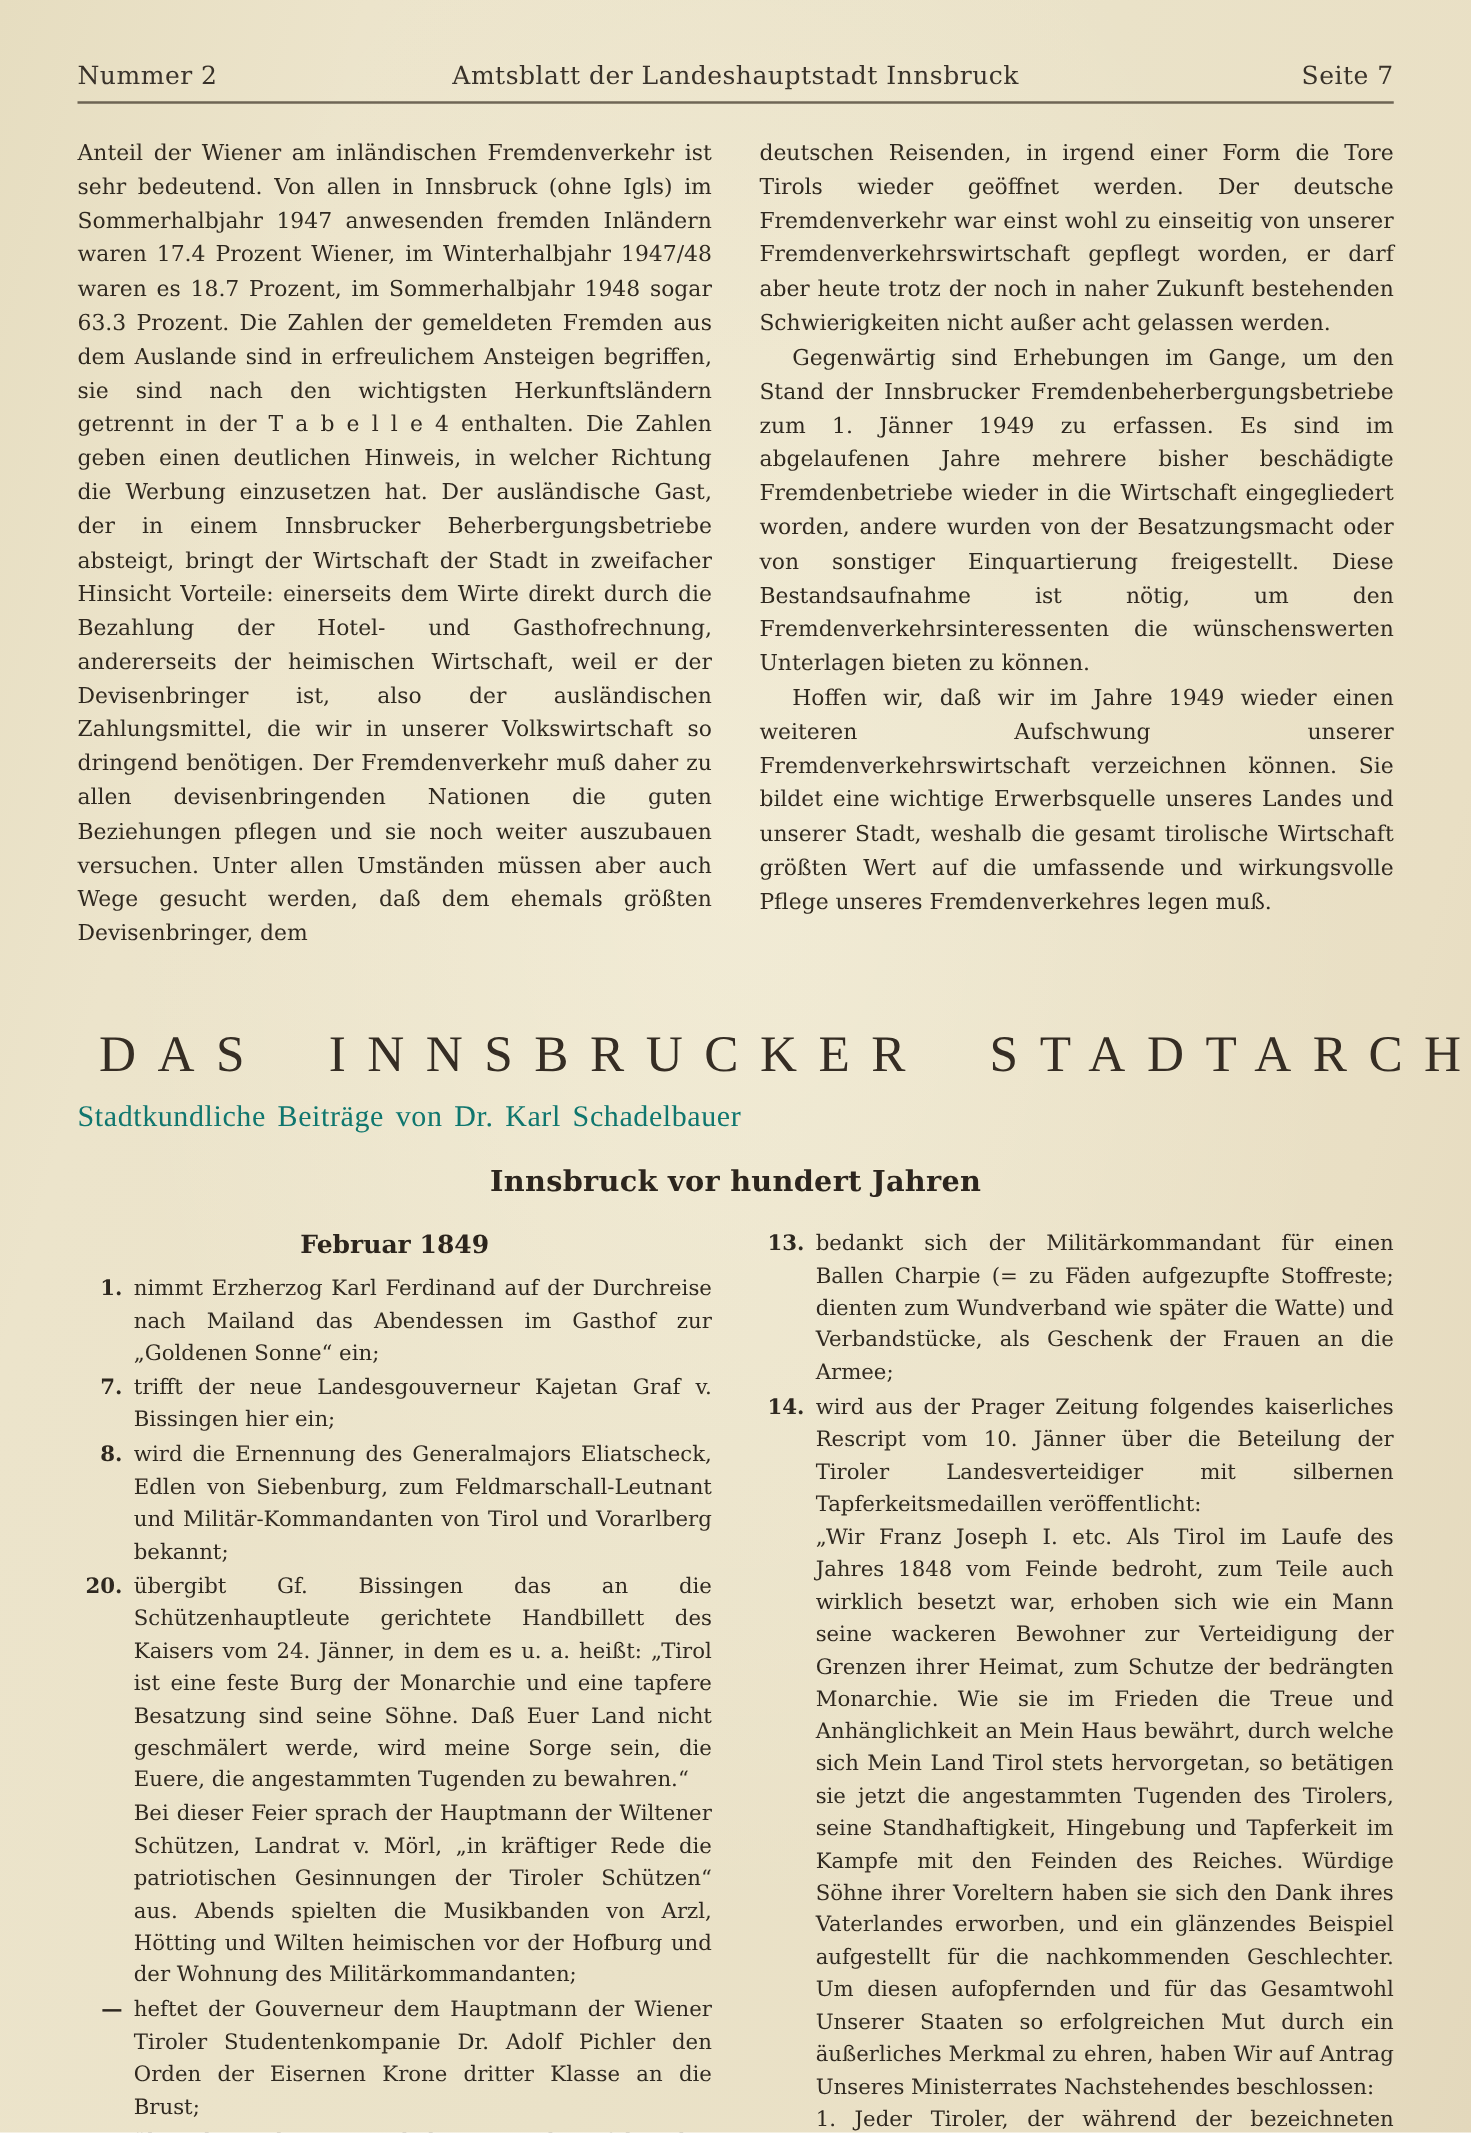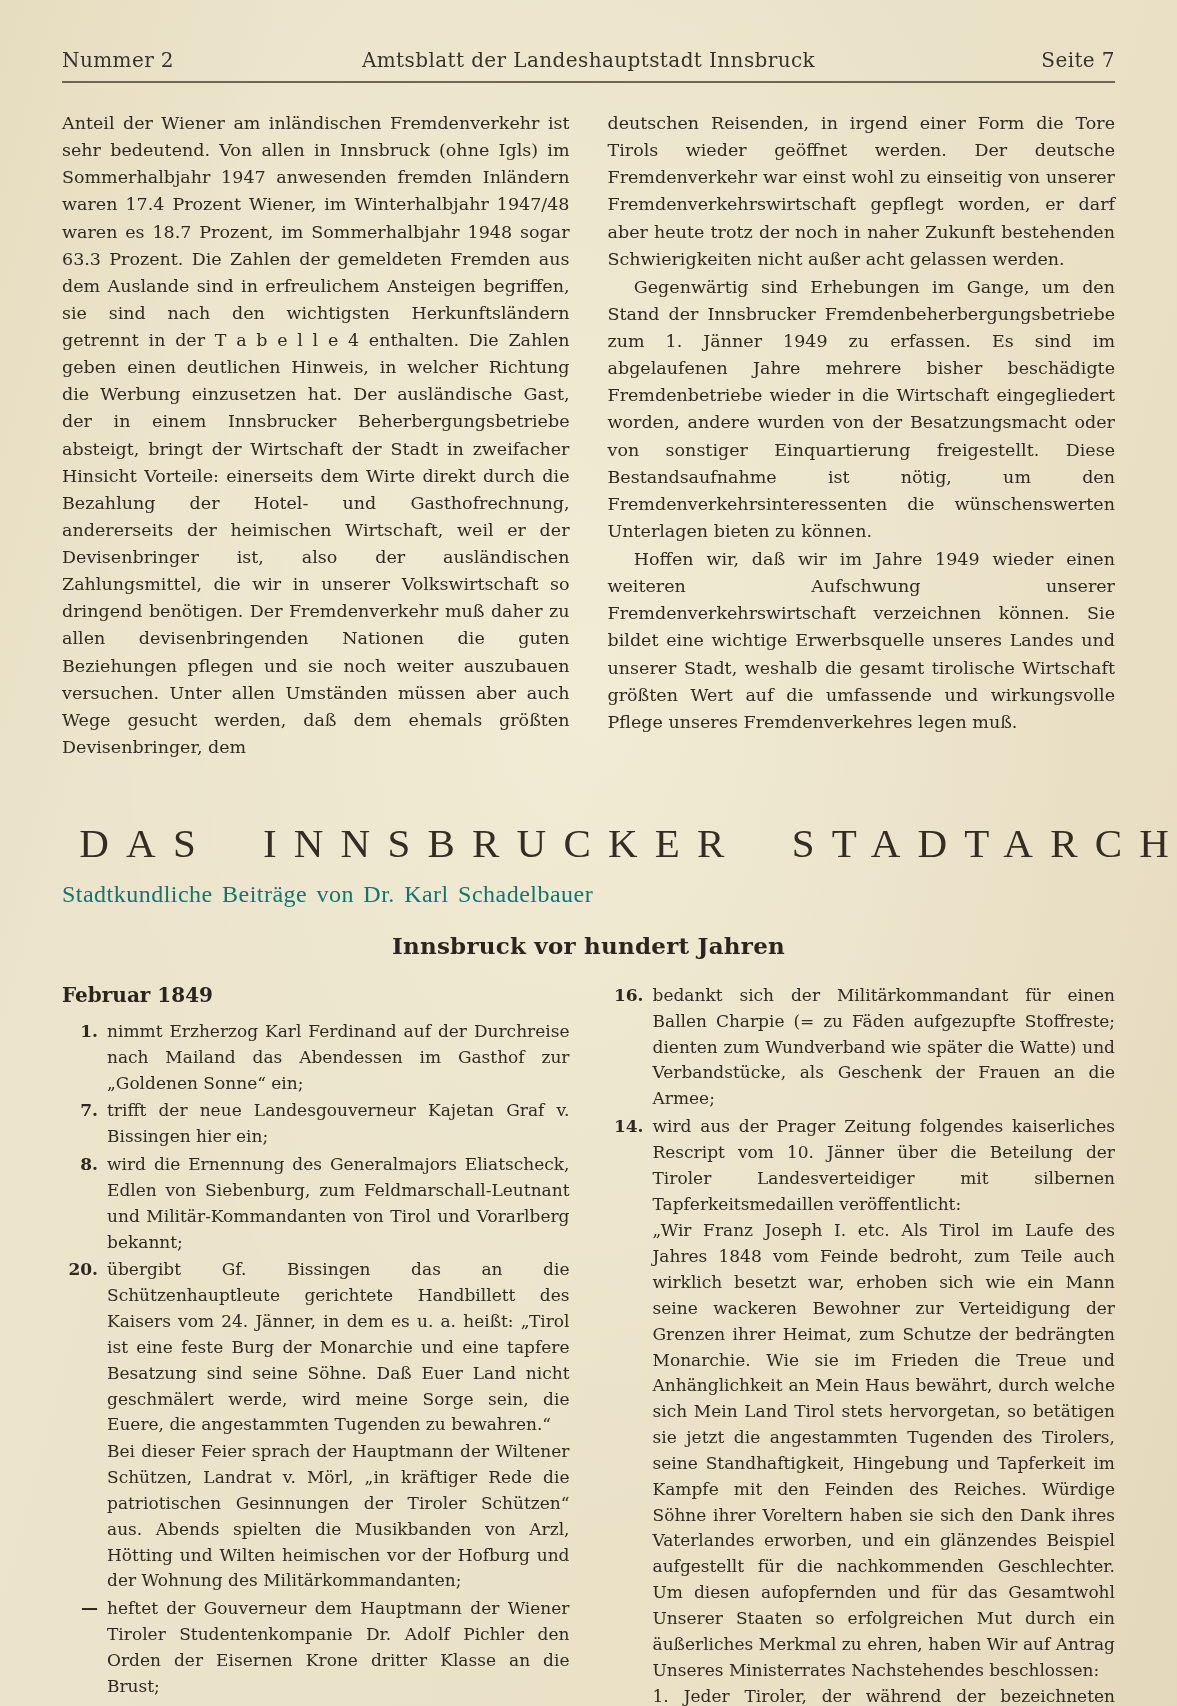--- a/index.html
+++ b/index.html
@@ -53,21 +53,21 @@
     margin:14px 0 0;text-align:left;
     font-family:"Liberation Serif",serif;
     font-size:24px;color:#0f766e;letter-spacing:.02em;word-spacing:.12em;
   }
   .series-heading{
     margin:24px 0 0;text-align:center;
     font-size:23px;font-weight:bold;color:#2c251d;letter-spacing:.01em;
   }
   .archive-cols{margin-top:20px;}
   .month-heading{
-    margin:4px 0 12px;text-align:left;
+    margin:4px 0 12px;text-align:center;
     font-size:20px;font-weight:bold;color:#2c251d;
   }
 
   
   .entry{display:flex;gap:9px;margin:0 0 2px 0;}
   .entry .marker{
     flex:0 0 36px;text-align:right;
     font-size:17px;line-height:1.52;font-weight:bold;color:#2e2820;
   }
   .entry .entry-text{flex:1 1 0;min-width:0;}
@@ -153,21 +153,21 @@
           <div class="entry-text">
             <p>übergibt der Statthalter noch folgenden Ausgezeichneten die vom Kaiser verliehenen Orden: das Ritterkreuz des österr. Leopoldsordens an den ständ. General-Referenten v. Lutterotti und Landrat v. Mörl; den Orden der Eisernen Krone 3. Klasse an Univ.-Prof. Anton Baumgartner als Oberleutnant der 1. Akademikerkompanie, und an den Gutsbesitzer Mahl-Schedl, den Hauptmann der 1. Innsbrucker Kompanie; das silberne geistliche Verdienstkreuz an Univ.-Prof. Schönach als Feldkaplan der 1. Akademikerkompanie;</p>
           </div>
         </div>
       </div>
 
       <div class="col">
         <div class="rc-top-pad"></div>
 
         <div class="entry">
-          <span class="marker">16.</span>
+          <span class="marker">13.</span>
           <div class="entry-text">
             <p>bedankt sich der Militärkommandant für einen Ballen Charpie (= zu Fäden aufgezupfte Stoffreste; dienten zum Wundverband wie später die Watte) und Verbandstücke, als Geschenk der Frauen an die Armee;</p>
           </div>
         </div>
 
         <div class="entry">
           <span class="marker">14.</span>
           <div class="entry-text">
             <p>wird aus der Prager Zeitung folgendes kaiserliches Rescript vom 10. Jänner über die Beteilung der Tiroler Landesverteidiger mit silbernen Tapferkeitsmedaillen veröffentlicht:</p>
             <p>„Wir Franz Joseph I. etc. Als Tirol im Laufe des Jahres 1848 vom Feinde bedroht, zum Teile auch wirklich besetzt war, erhoben sich wie ein Mann seine wackeren Bewohner zur Verteidigung der Grenzen ihrer Heimat, zum Schutze der bedrängten Monarchie. Wie sie im Frieden die Treue und Anhänglichkeit an Mein Haus bewährt, durch welche sich Mein Land Tirol stets hervorgetan, so betätigen sie jetzt die angestammten Tugenden des Tirolers, seine Standhaftigkeit, Hingebung und Tapferkeit im Kampfe mit den Feinden des Reiches. Würdige Söhne ihrer Voreltern haben sie sich den Dank ihres Vaterlandes erworben, und ein glänzendes Beispiel aufgestellt für die nachkommenden Geschlechter. Um diesen aufopfernden und für das Gesamtwohl Unserer Staaten so erfolgreichen Mut durch ein äußerliches Merkmal zu ehren, haben Wir auf Antrag Unseres Ministerrates Nachstehendes beschlossen:</p>

